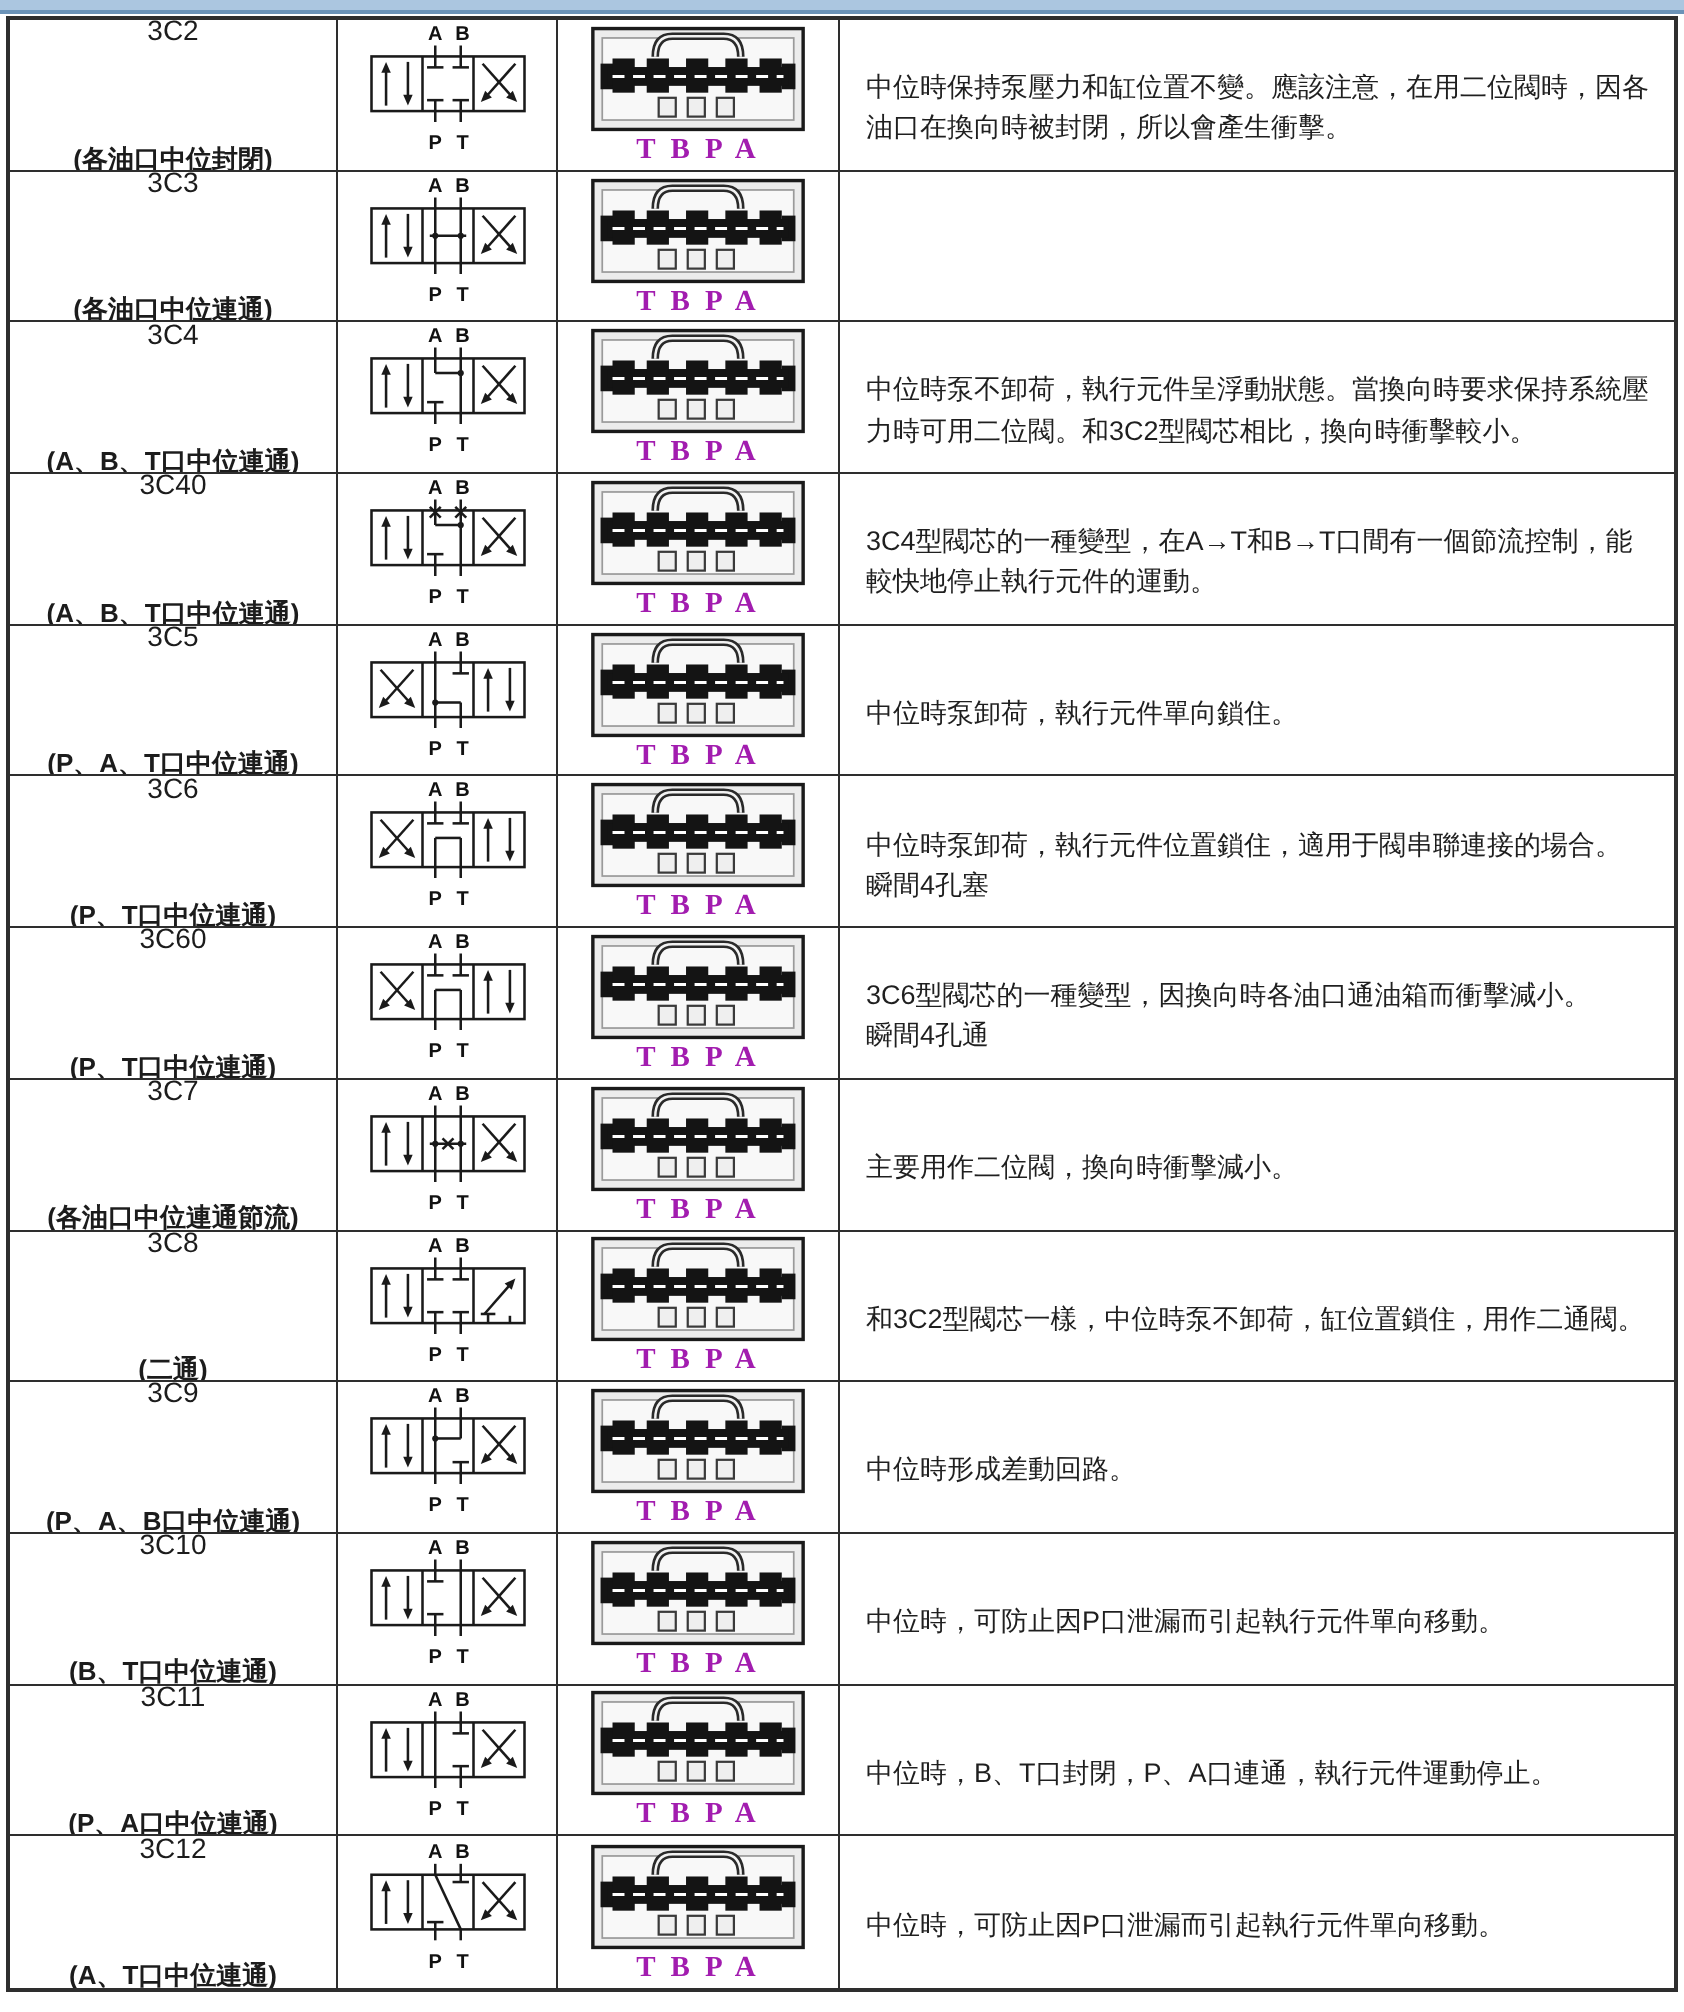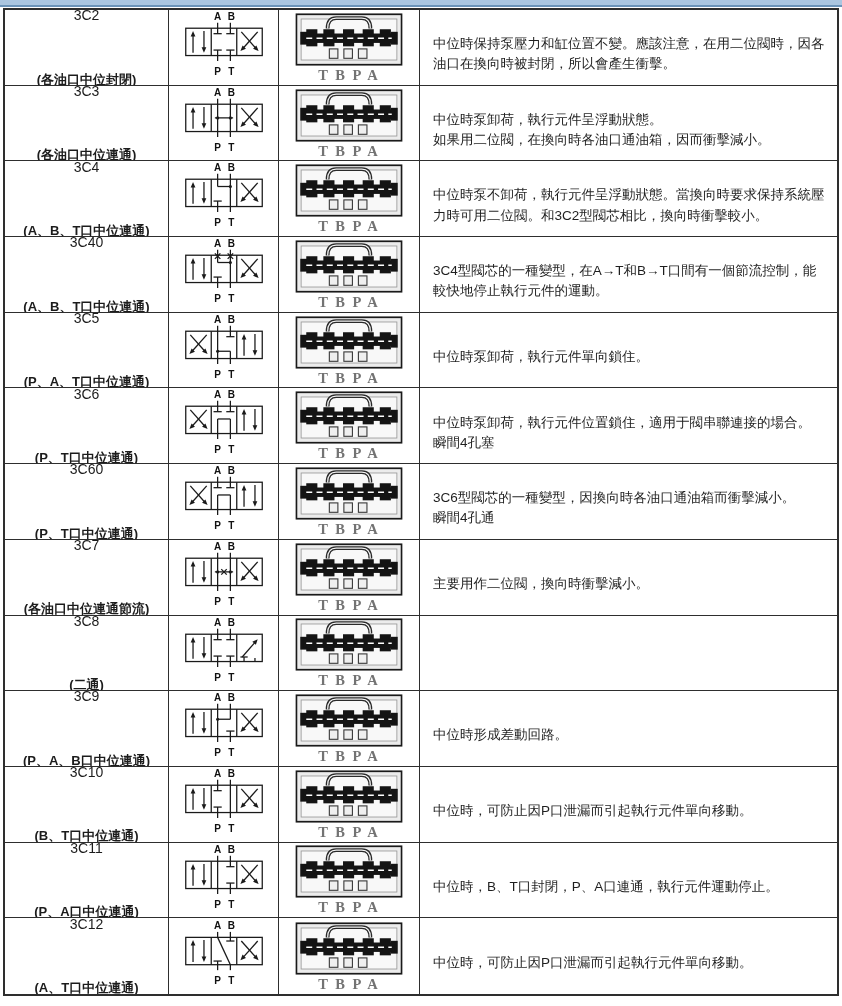--- a/index.html
+++ b/index.html
@@ -32,21 +32,21 @@
   .symbolcell{flex-direction:column;}
   .valve{width:102px;height:75px;display:block;}
   .valve line{stroke:#1a1a1a;stroke-width:1.4;fill:none;}
   .valve rect{fill:none;stroke:#1a1a1a;stroke-width:1.4;}
   .valve .f{fill:#1a1a1a;stroke:none;}
   .valve text{font-family:"Liberation Sans",sans-serif;font-size:11px;font-weight:bold;fill:#111;text-anchor:middle;}
   .spoolcell{flex-direction:column;padding-top:2px;}
   .spool{width:116px;height:53px;display:block;}
   .tbpa{
     font-family:"Liberation Serif",serif;font-weight:bold;font-size:14.5px;
-    letter-spacing:2px;margin-top:1px;color:#737373;
+    letter-spacing:2px;margin-top:1px;color:#a21caf;
   }
   .defs-hidden{position:absolute;width:0;height:0;overflow:hidden;}
 </style>
 </head>
 <body>
 
 <svg class="defs-hidden" aria-hidden="true">
   <symbol id="spool-shape" viewBox="0 0 126 62">
     <rect x="1.5" y="1.5" width="123" height="59" fill="#ececec" stroke="#1a1a1a" stroke-width="2"></rect>
     <rect x="7" y="7" width="112" height="48" fill="#f8f8f8" stroke="#9a9a9a" stroke-width="1"></rect>
@@ -145,22 +145,20 @@
         <text x="49" y="71">P</text>
         <text x="64" y="71">T</text>
       </svg>
     </div>
     <div class="cell spoolcell">
       <svg class="spool" viewBox="0 0 126 62">
           <use href="#spool-shape"></use>
         </svg>
       <div class="tbpa">T B P A</div>
     </div>
-    <div class="cell desc">中位時泵卸荷，執行元件呈浮動狀態。
-如果用二位閥，在換向時各油口通油箱，因而衝擊減小。</div>
   </div>
 
   <div class="row">
     <div class="cell type">
       <div class="code">3C4</div>
       <div class="subtitle">(A、B、T口中位連通)</div>
     </div>
     <div class="cell symbolcell">
       <svg class="valve" viewBox="0 0 112 82">
         <text x="49" y="11">A</text>
@@ -450,20 +448,21 @@
         <text x="49" y="71">P</text>
         <text x="64" y="71">T</text>
       </svg>
     </div>
     <div class="cell spoolcell">
       <svg class="spool" viewBox="0 0 126 62">
           <use href="#spool-shape"></use>
         </svg>
       <div class="tbpa">T B P A</div>
     </div>
+    <div class="cell desc">和3C2型閥芯一樣，中位時泵不卸荷，缸位置鎖住，用作二通閥。</div>
   </div>
 
   <div class="row">
     <div class="cell type">
       <div class="code">3C9</div>
       <div class="subtitle">(P、A、B口中位連通)</div>
     </div>
     <div class="cell symbolcell">
       <svg class="valve" viewBox="0 0 112 82">
         <text x="49" y="11">A</text>

